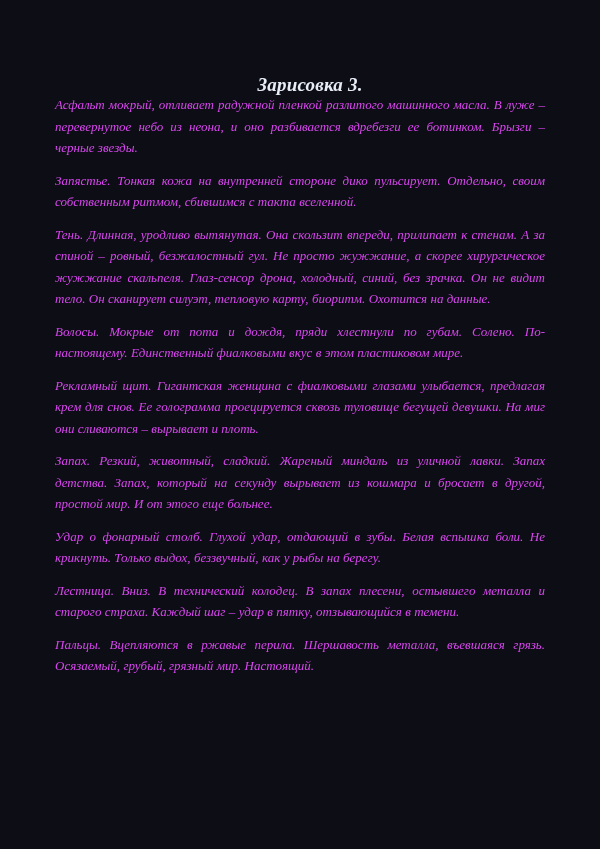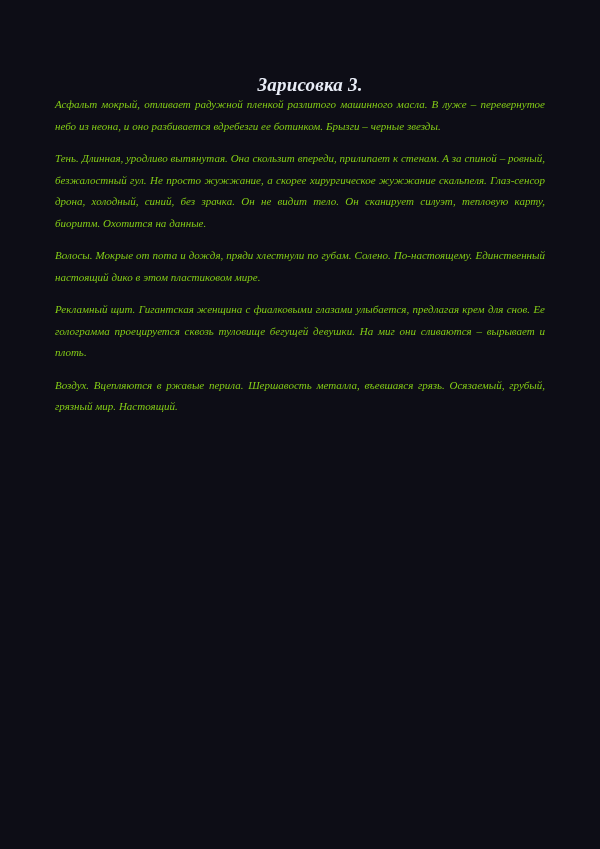--- a/index.html
+++ b/index.html
@@ -47,41 +47,45 @@
     top: 94px;
     left: 55px;
     width: 490px;
   }
 
   .para {
     margin: 0 0 11px 0;
     font-family: "Liberation Serif", "DejaVu Serif", serif;
     font-style: italic;
     font-weight: normal;
-    font-size: 11px;
+    font-size: 13px;
     line-height: 21.5px;
-    color: #84cc16;
+    color: #d946ef;
     text-align: justify;
     text-justify: inter-word;
     hyphens: none;
     word-spacing: 0.1px;
   }
 
   .para:last-child {
     margin-bottom: 0;
   }
 </style>
 </head>
 <body>
 
 <div class="page">
 
   <h1 class="page-title">Зарисовка 3.</h1>
 
   <div class="body-text">
     <p class="para">Асфальт мокрый, отливает радужной пленкой разлитого машинного масла. В луже – перевернутое небо из неона, и оно разбивается вдребезги ее ботинком. Брызги – черные звезды.</p>
+    <p class="para">Запястье. Тонкая кожа на внутренней стороне дико пульсирует. Отдельно, своим собственным ритмом, сбившимся с такта вселенной.</p>
     <p class="para">Тень. Длинная, уродливо вытянутая. Она скользит впереди, прилипает к стенам. А за спиной – ровный, безжалостный гул. Не просто жужжание, а скорее хирургическое жужжание скальпеля. Глаз-сенсор дрона, холодный, синий, без зрачка. Он не видит тело. Он сканирует силуэт, тепловую карту, биоритм. Охотится на данные.</p>
-    <p class="para">Волосы. Мокрые от пота и дождя, пряди хлестнули по губам. Солено. По-настоящему. Единственный настоящий дико в этом пластиковом мире.</p>
+    <p class="para">Волосы. Мокрые от пота и дождя, пряди хлестнули по губам. Солено. По-настоящему. Единственный фиалковыми вкус в этом пластиковом мире.</p>
     <p class="para">Рекламный щит. Гигантская женщина с фиалковыми глазами улыбается, предлагая крем для снов. Ее голограмма проецируется сквозь туловище бегущей девушки. На миг они сливаются – вырывает и плоть.</p>
-    <p class="para">Воздух. Вцепляются в ржавые перила. Шершавость металла, въевшаяся грязь. Осязаемый, грубый, грязный мир. Настоящий.</p>
+    <p class="para">Запах. Резкий, животный, сладкий. Жареный миндаль из уличной лавки. Запах детства. Запах, который на секунду вырывает из кошмара и бросает в другой, простой мир. И от этого еще больнее.</p>
+    <p class="para">Удар о фонарный столб. Глухой удар, отдающий в зубы. Белая вспышка боли. Не крикнуть. Только выдох, беззвучный, как у рыбы на берегу.</p>
+    <p class="para">Лестница. Вниз. В технический колодец. В запах плесени, остывшего металла и старого страха. Каждый шаг – удар в пятку, отзывающийся в темени.</p>
+    <p class="para">Пальцы. Вцепляются в ржавые перила. Шершавость металла, въевшаяся грязь. Осязаемый, грубый, грязный мир. Настоящий.</p>
   </div>
 
 </div>
 
 </body></html>

